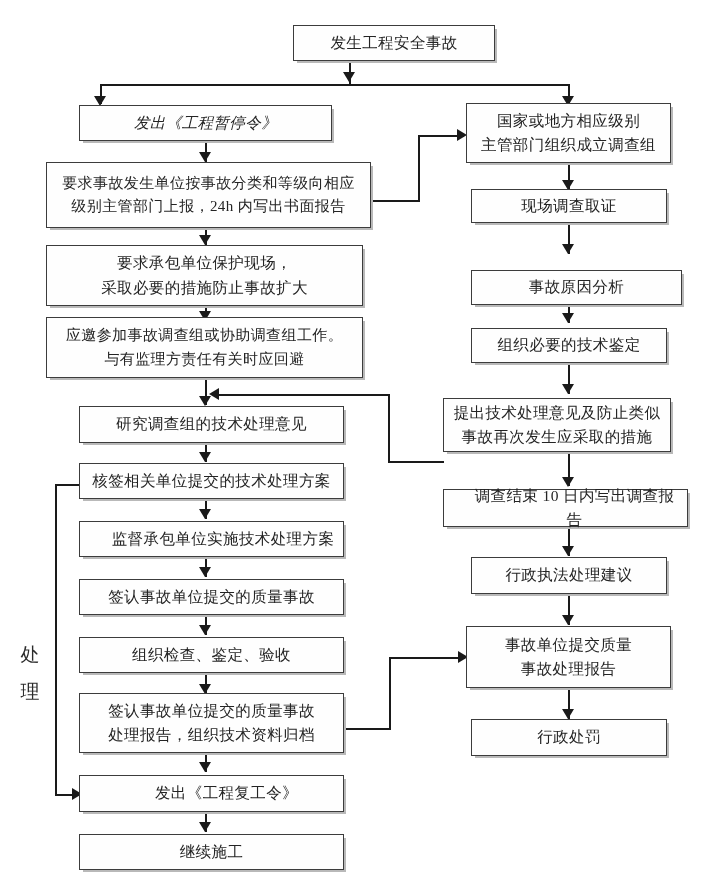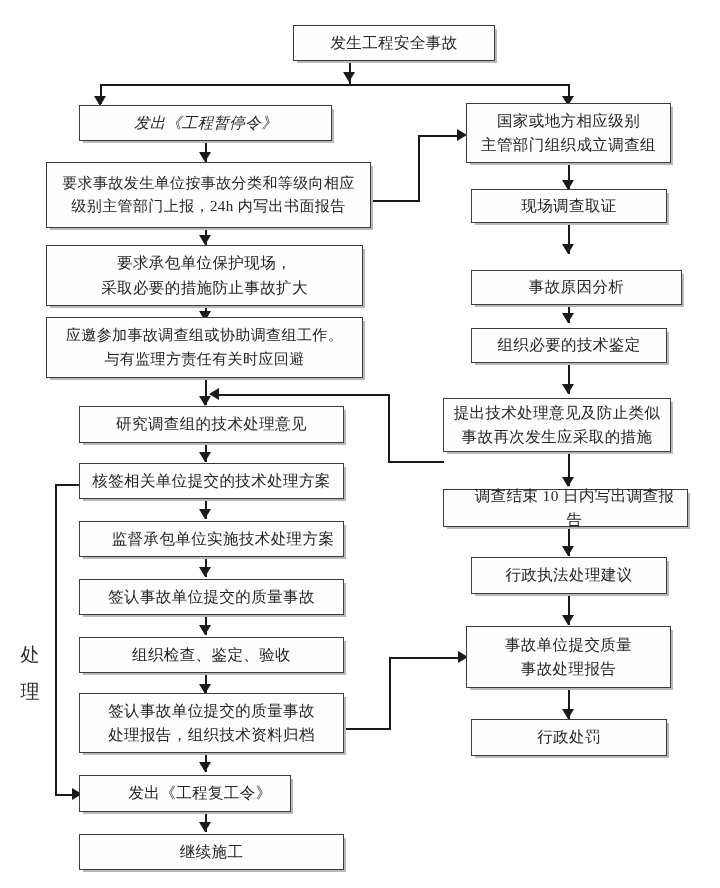--- a/index.html
+++ b/index.html
@@ -186,21 +186,21 @@
 
   <div class="node" style="left:79px;top:521px;width:265px;height:36px;padding-left:29px;">监督承包单位实施技术处理方案</div>
 
   <div class="node" style="left:79px;top:579px;width:265px;height:36px;">签认事故单位提交的质量事故</div>
 
   <div class="node" style="left:79px;top:693px;width:265px;height:60px;">签认事故单位提交的质量事故
 处理报告，组织技术资料归档</div>
 
   <div class="node" style="left:79px;top:637px;width:265px;height:36px;">组织检查、鉴定、验收</div>
 
-  <div class="node" style="left:79px;top:775px;width:212px;height:37px;padding-left:36px;">发出《工程复工令》</div>
+  <div class="node" style="left:79px;top:775px;width:265px;height:37px;padding-left:36px;">发出《工程复工令》</div>
 
   <div class="node" style="left:79px;top:834px;width:265px;height:36px;">继续施工</div>
 
   <div class="node" style="left:466px;top:103px;width:205px;height:60px;text-align:center;">国家或地方相应级别
 主管部门组织成立调查组</div>
 
   <div class="node" style="left:471px;top:189px;width:196px;height:34px;">现场调查取证</div>
 
   <div class="node" style="left:471px;top:270px;width:211px;height:35px;">事故原因分析</div>
 

